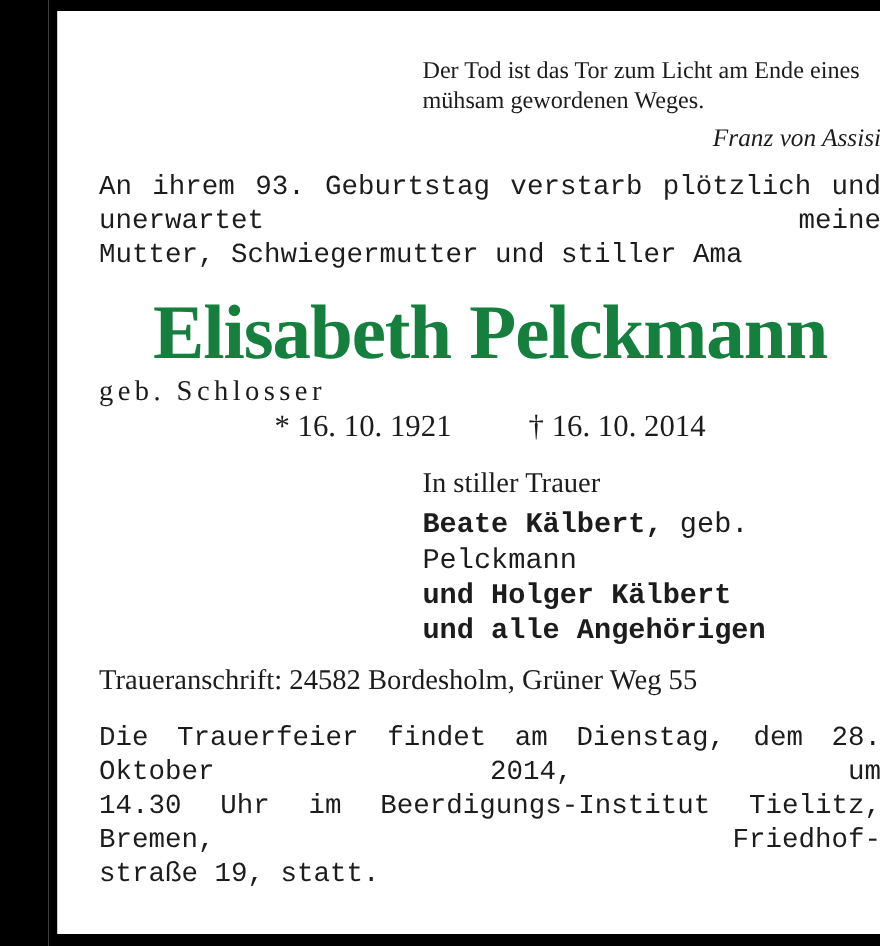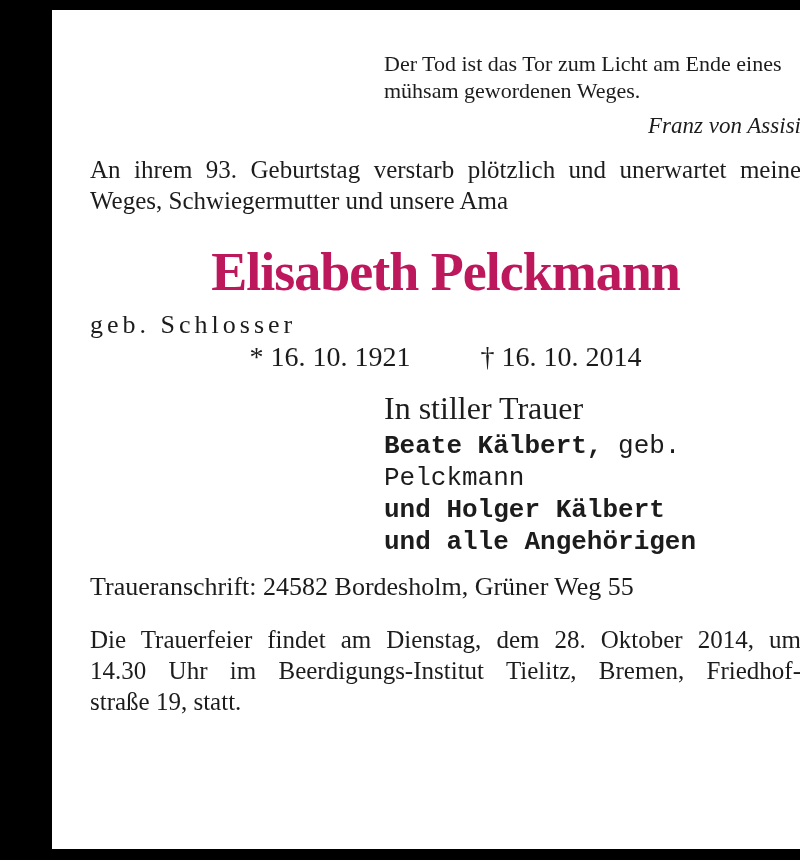--- a/index.html
+++ b/index.html
@@ -28,57 +28,57 @@
   }
   
   .epigraph{margin-left:294px;}
   .eline{font-size:22px;line-height:27px;text-align:left;}
   .attribution{font-size:23px;line-height:25px;text-align:right;margin-top:9px;font-style:italic;}
   
   .intro{margin-top:16px;font-size:25px;line-height:31px;}
   
   .name{
     margin:20px 0 0 0;
-    font-size:54px;line-height:72px;
+    font-size:70px;line-height:72px;
     font-weight:bold;text-align:center;
-    letter-spacing:-1px;color:#be185d;
+    letter-spacing:-1px;color:#15803d;
   }
   .maiden{margin-top:2px;font-size:26px;line-height:29px;text-align:left;letter-spacing:4px;}
   .dates{margin-top:2px;font-size:28px;line-height:31px;display:flex;justify-content:center;gap:70px;}
   
   .mourning{margin-left:294px;margin-top:22px;}
-  .mourning-heading{font-size:32px;line-height:28px;}
+  .mourning-heading{font-size:26px;line-height:28px;}
   .mourners{margin-top:8px;font-family:Liberation Mono, monospace;}
   .mline{font-size:26px;line-height:32px;font-weight:normal;}
   .mline b{font-weight:bold;}
   
   .address{margin-top:14px;font-size:26px;line-height:29px;}
   
   .funeral{margin-top:23px;font-size:25px;line-height:31px;}
   .donation{margin-top:5px;font-size:25px;line-height:31px;}
-  .jline{text-align:justify;text-align-last:justify;}
+  .jline{text-align:justify;text-align-last:justify;font-family:Liberation Mono, monospace;}
   .jpara .jline:last-child{text-align:justify;text-align-last:left;}
 </style>
 </head>
 <body>
 
 <div class="page">
   <div class="inner">
 
     <div class="epigraph">
       <div class="epigraph-lines">
           <div class="eline">Der Tod ist das Tor zum Licht am Ende eines</div>
           <div class="eline">mühsam gewordenen Weges.</div>
         </div>
       <div class="attribution">Franz von Assisi</div>
     </div>
 
     <div class="intro jpara">
         <div class="jline">An ihrem 93. Geburtstag verstarb plötzlich und unerwartet meine</div>
-        <div class="jline">Weges, Schwiegermutter und unsere Ama</div>
+        <div class="jline">Mutter, Schwiegermutter und stiller Ama</div>
       </div>
 
     <h1 class="name">Elisabeth Pelckmann</h1>
 
     <div class="maiden">geb. Schlosser</div>
 
     <div class="dates">
       <span>* 16. 10. 1921</span>
       <span>† 16. 10. 2014</span>
     </div>

